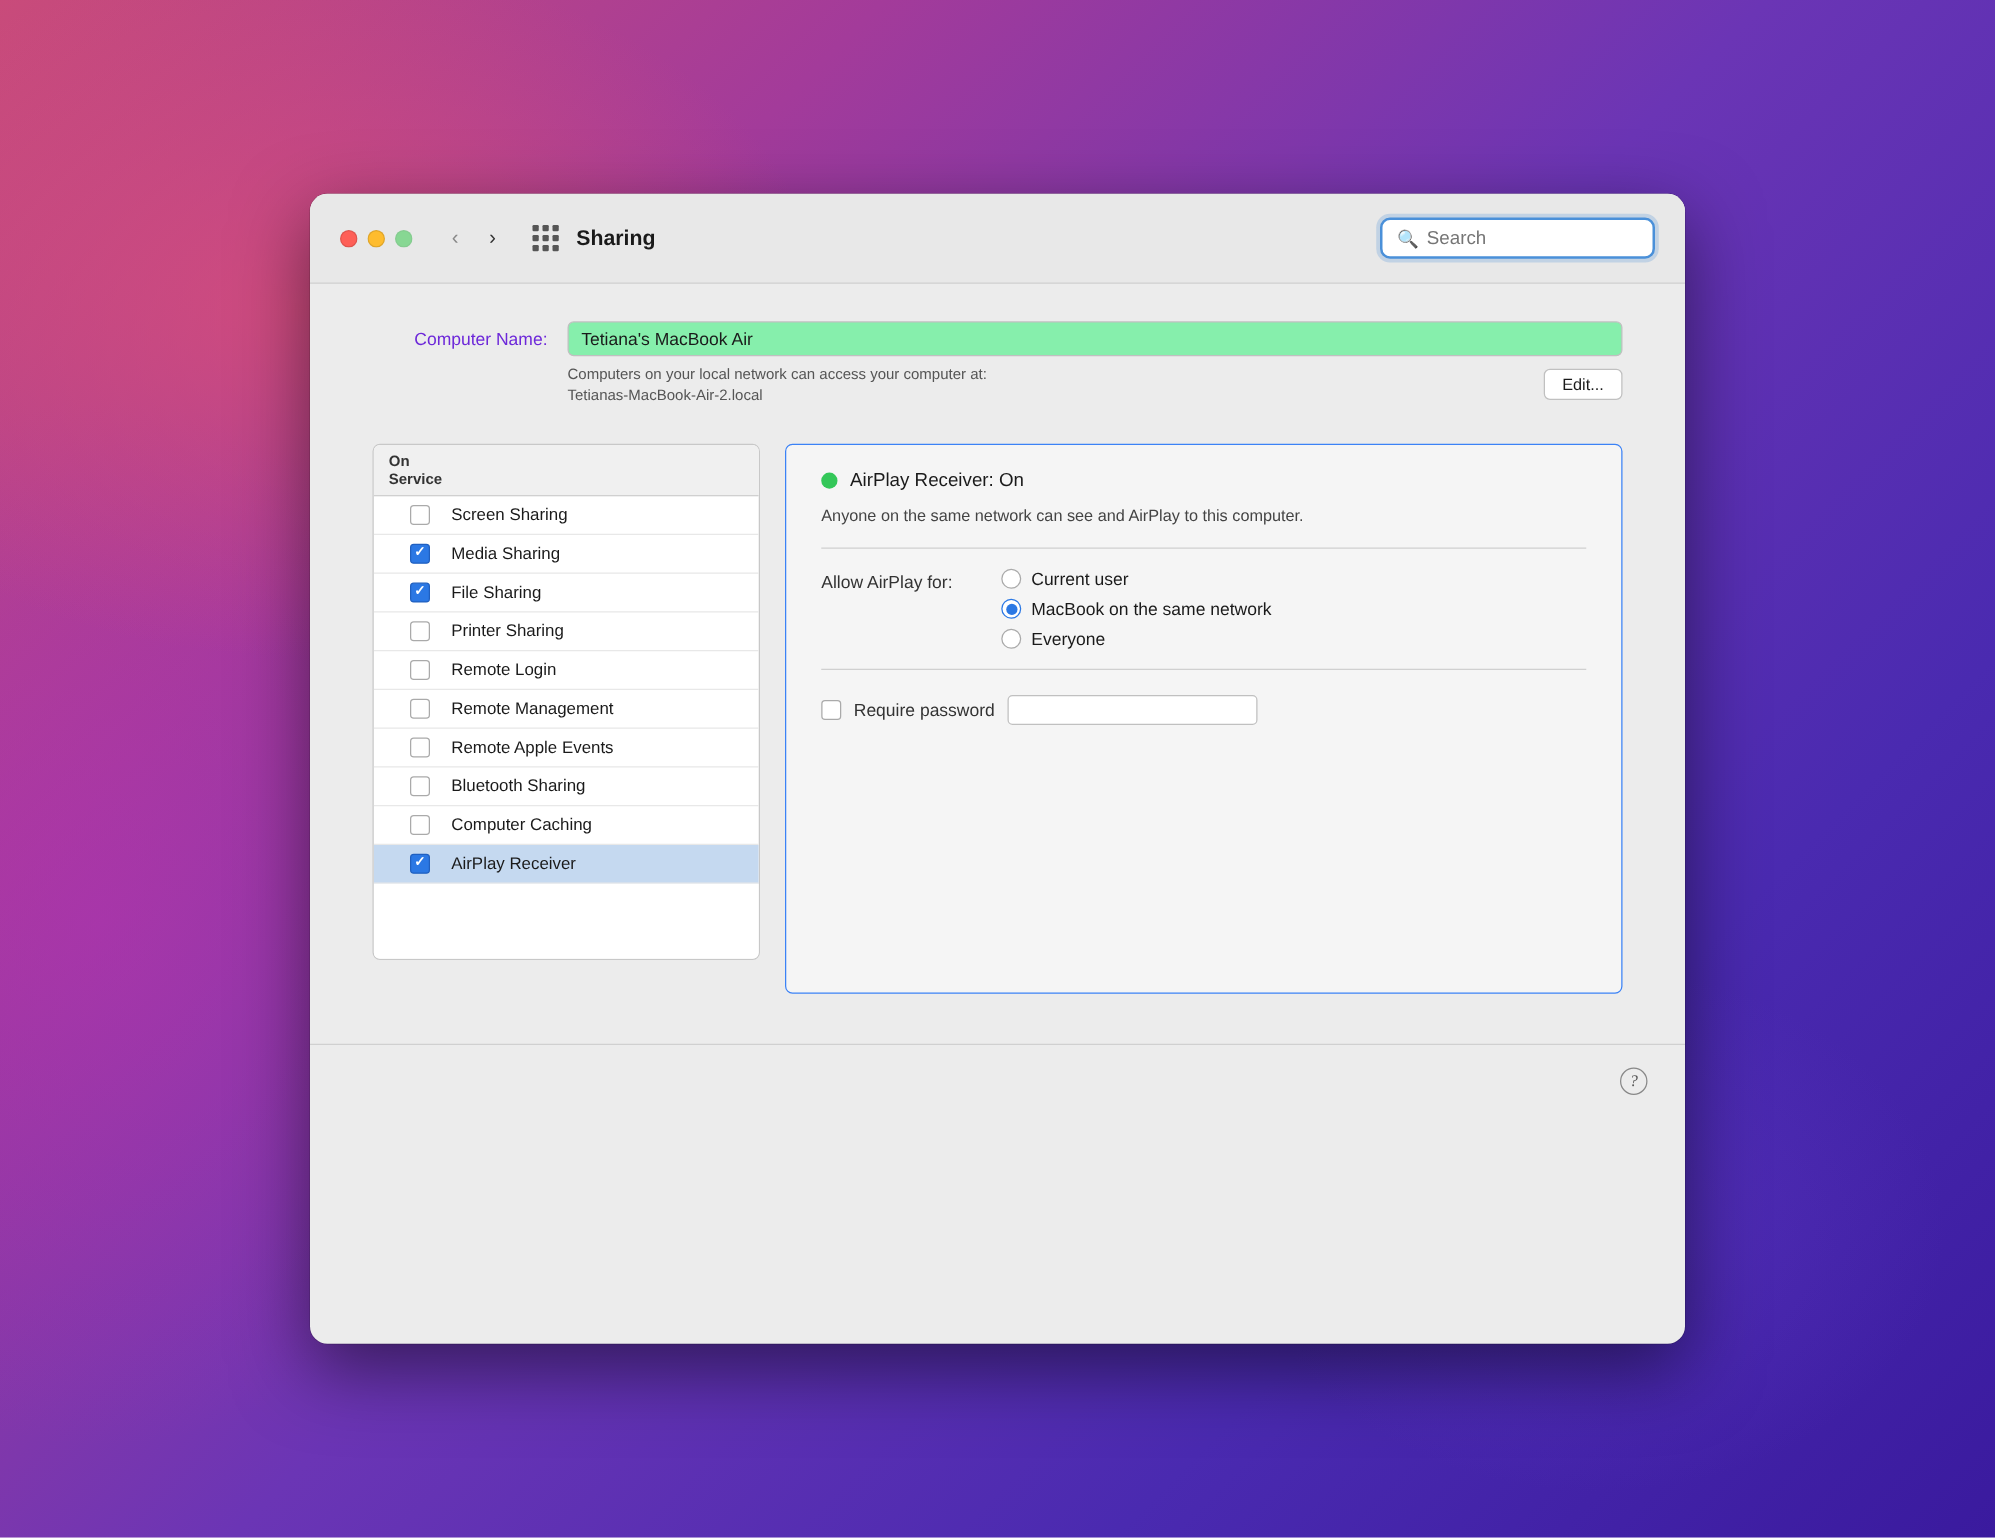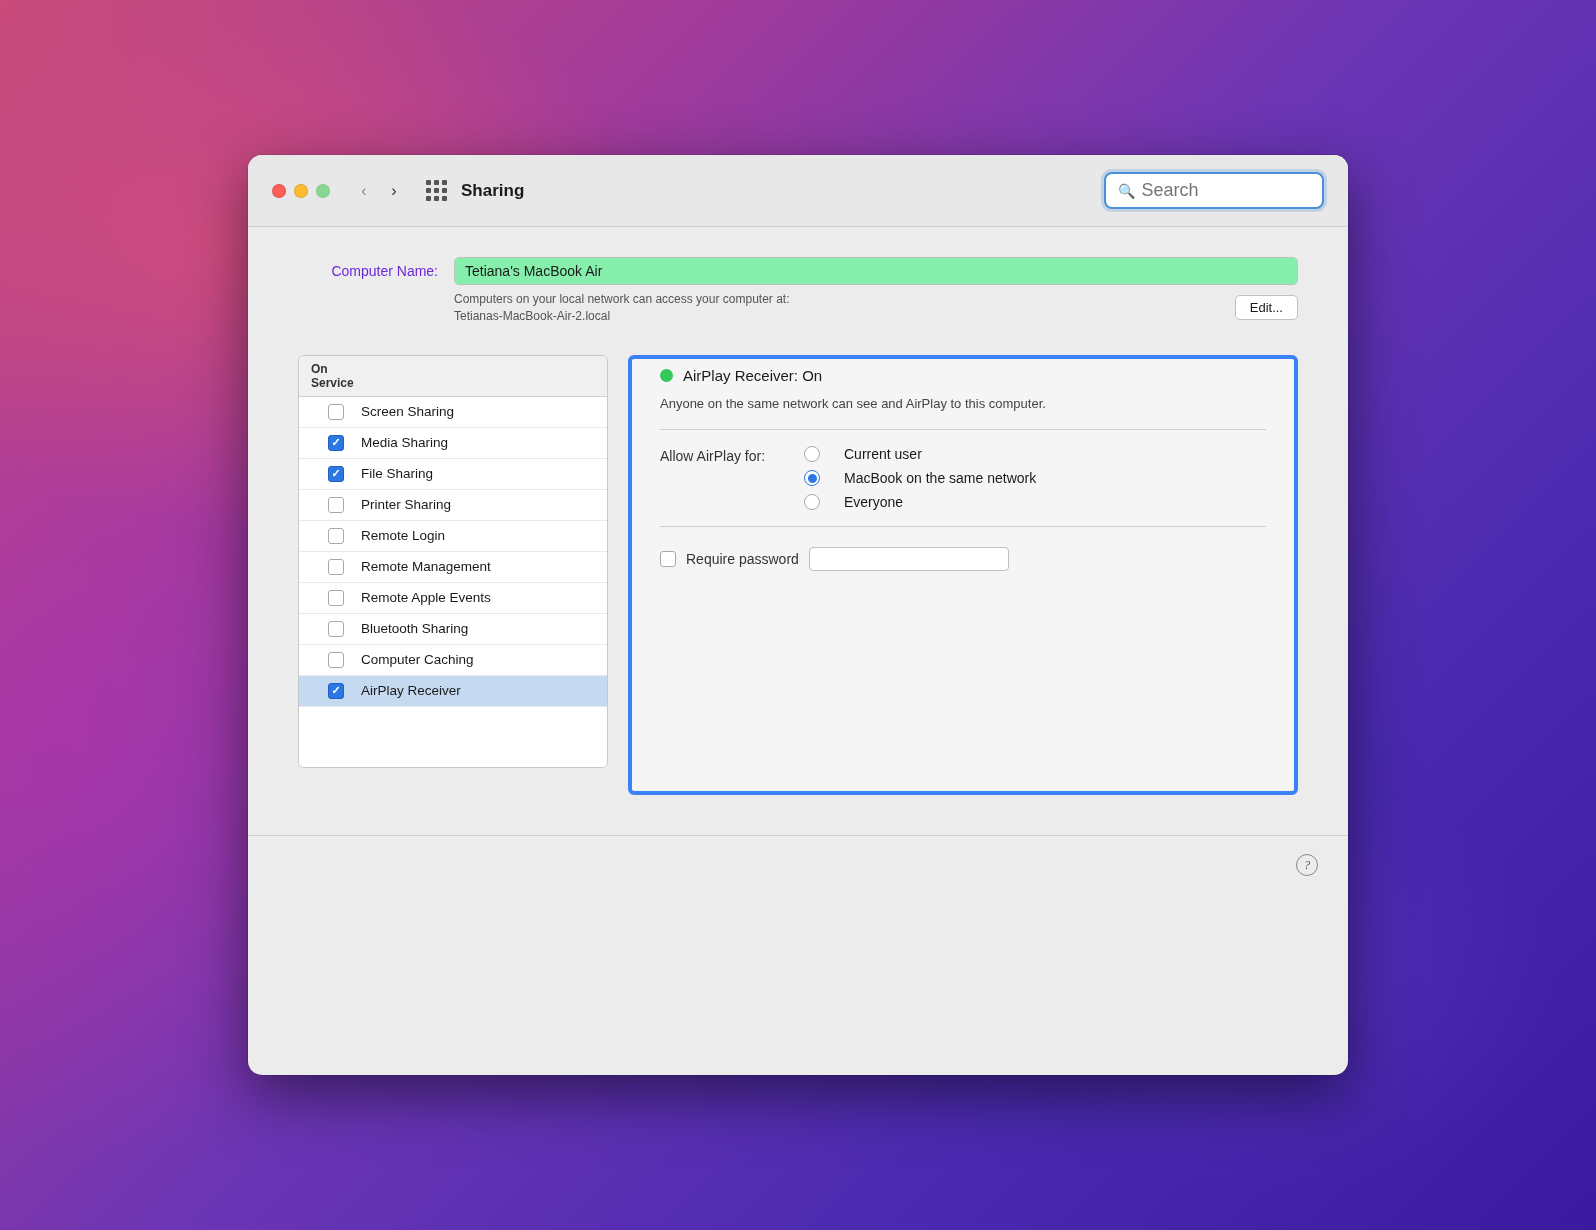--- a/index.html
+++ b/index.html
@@ -125,21 +125,21 @@
 
     .search-icon-svg {
       color: #999;
       font-size: 14px;
     }
 
     .search-input {
       border: none;
       outline: none;
       background: transparent;
-      font-size: 18px;
+      font-size: 15px;
       color: #7f1d1d;
       width: 100%;
     }
 
     
     .content {
       padding: 30px 50px 40px 50px;
     }
 
     
@@ -297,23 +297,23 @@
     
     .services-empty {
       height: 60px;
       background: white;
     }
 
     
     .right-panel {
       flex: 1;
       background: #f5f5f5;
-      border: 4px solid #3b82f6;
+      border: 1px solid #3b82f6;
       border-radius: 6px;
-      padding: 8px 28px;
+      padding: 20px 28px;
       min-height: 440px;
     }
 
     .airplay-status-row {
       display: flex;
       align-items: center;
       gap: 10px;
       margin-bottom: 10px;
     }
 
@@ -364,21 +364,21 @@
 
     .radio-options {
       display: flex;
       flex-direction: column;
       gap: 8px;
     }
 
     .radio-option {
       display: flex;
       align-items: center;
-      gap: 24px;
+      gap: 8px;
       cursor: pointer;
     }
 
     .radio-circle {
       width: 16px;
       height: 16px;
       border-radius: 50%;
       border: 1.5px solid #aaa;
       background: white;
       display: flex;

